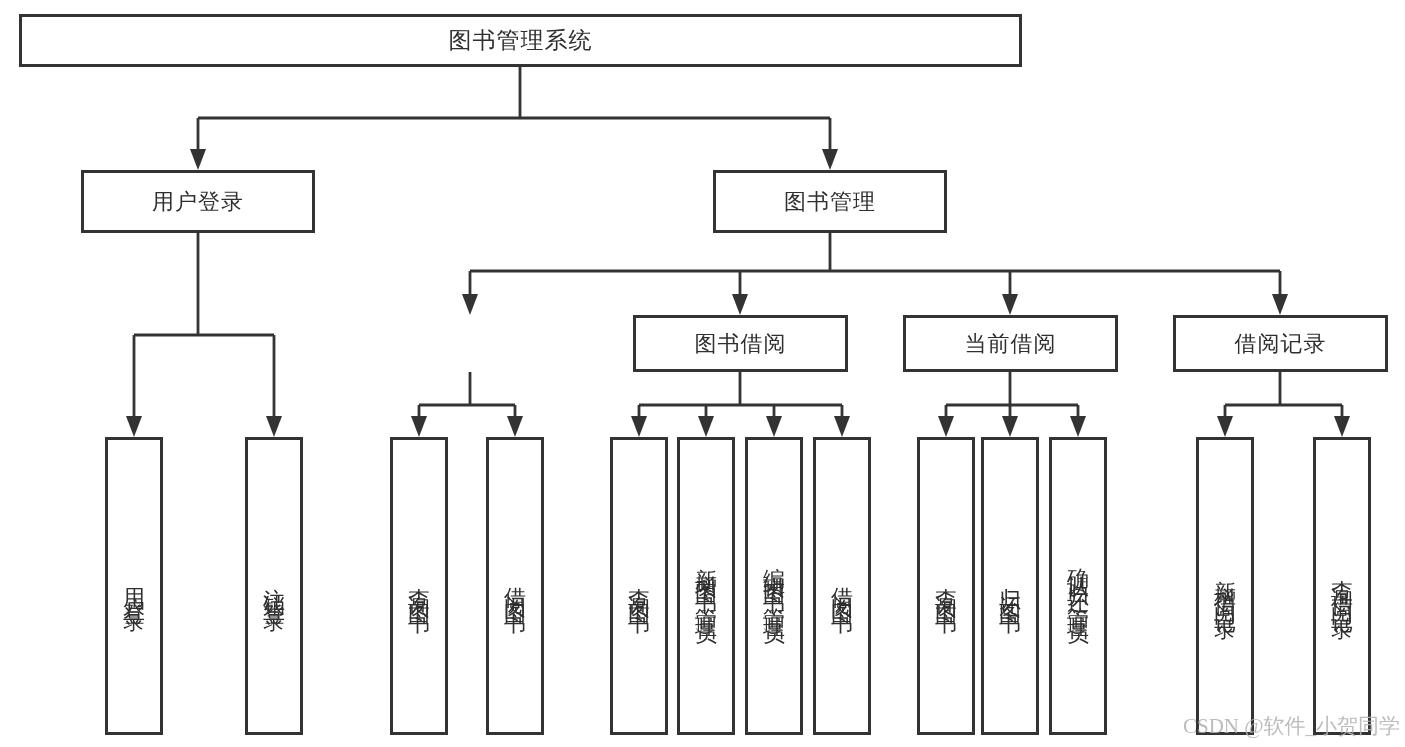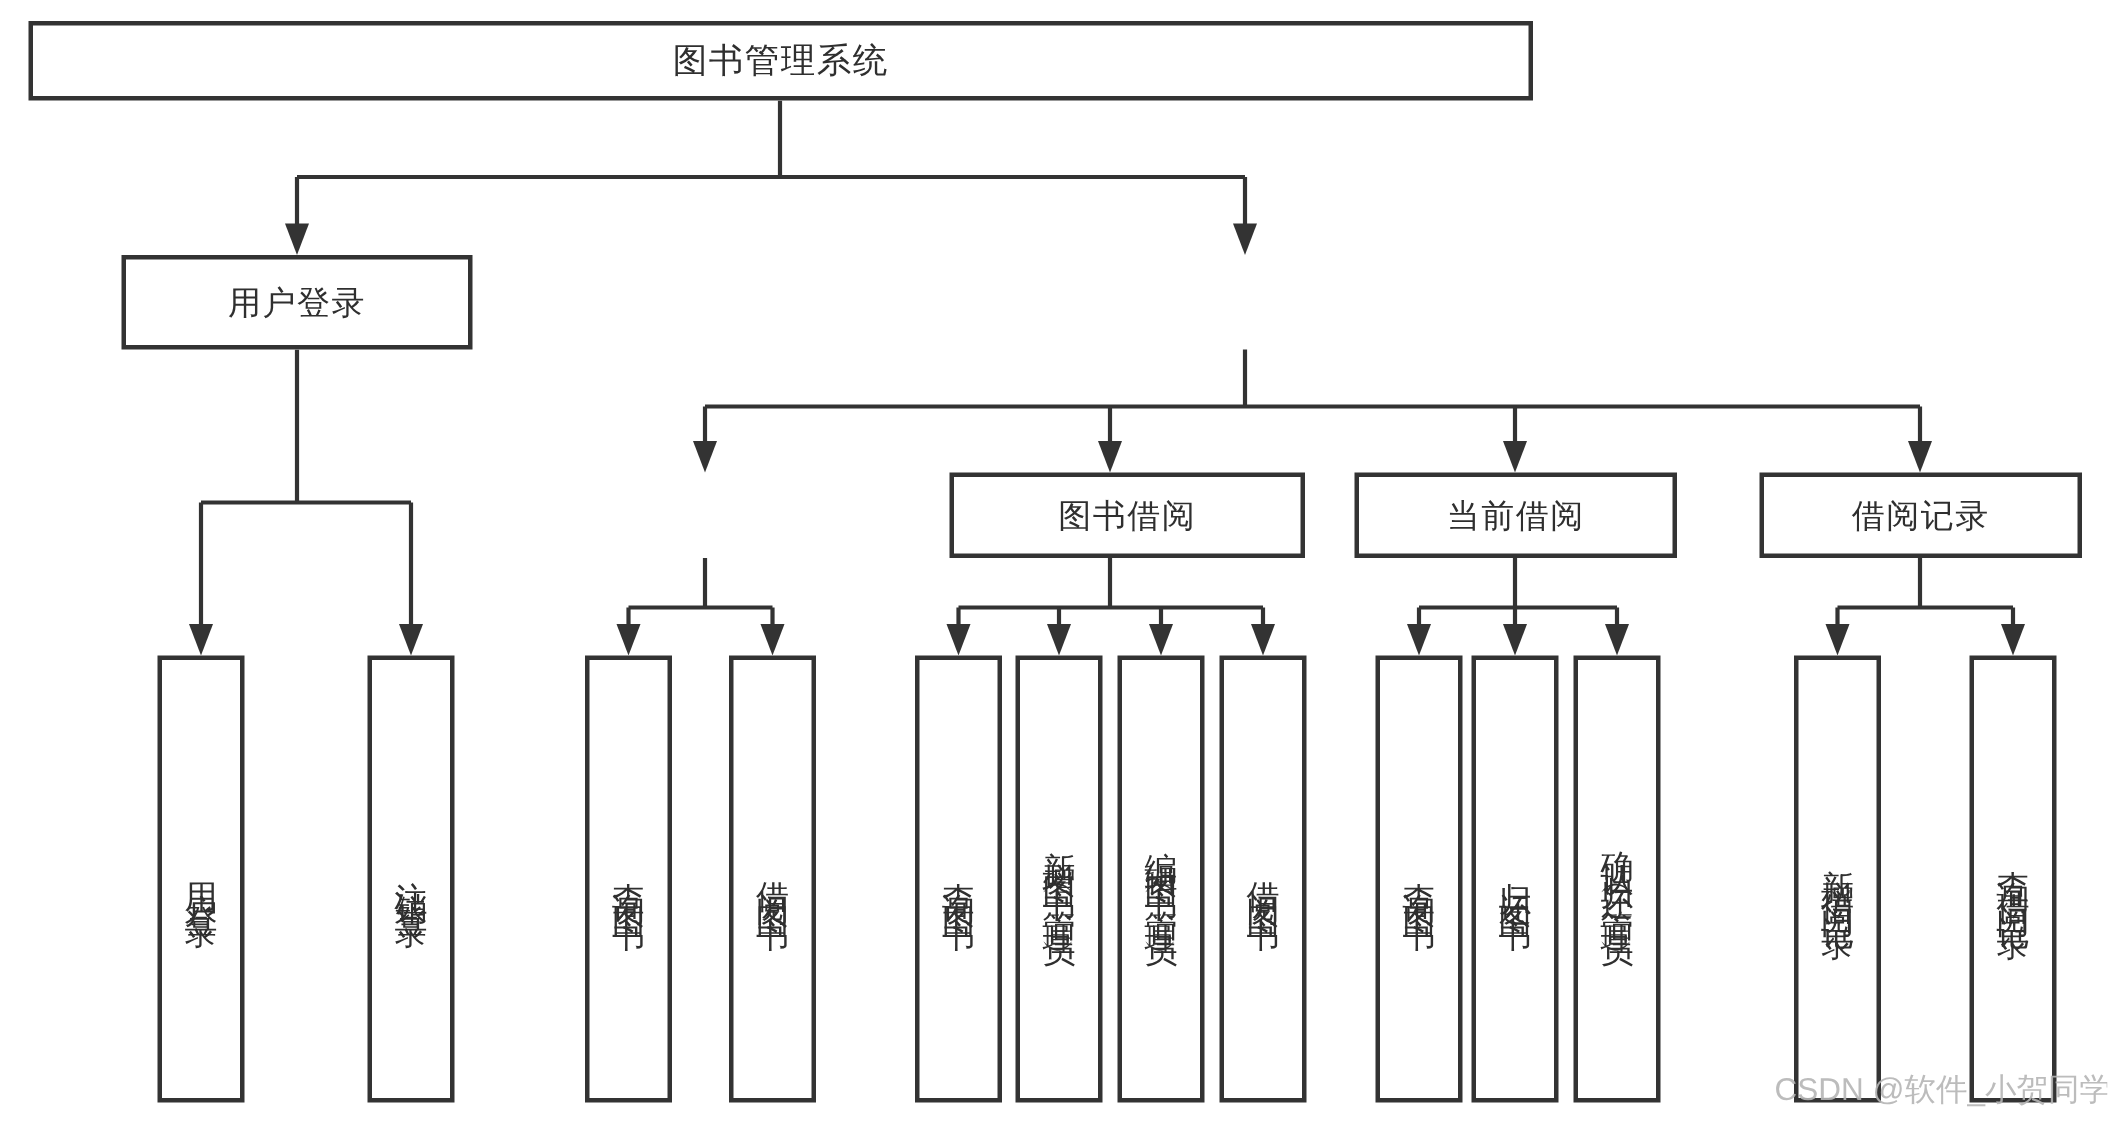--- a/index.html
+++ b/index.html
@@ -1,20 +1,20 @@
 <!DOCTYPE html>
 <html><head>
 <meta charset="utf-8">
 <style>
   html,body{margin:0;padding:0;background:#ffffff;}
   .canvas{
     position:relative;
     width:1405px;height:747px;
     background:#ffffff;
-    font-family:Liberation Sans, sans-serif;
+    font-family:Liberation Serif, serif;
     overflow:hidden;
   }
   .connectors{
     position:absolute;left:0;top:0;width:1405px;height:747px;z-index:1;
   }
   .box{
     position:absolute;
     box-sizing:border-box;
     border:3px solid #333333;
     background:#ffffff;
@@ -106,22 +106,25 @@
       <polygon points="1334,416 1350,416 1342,437" fill="#333333"></polygon>
     </svg>
 
   <div class="box root" style="left:19px;top:14px;width:1003px;height:53px">
     <span class="hlabel">图书管理系统</span>
   </div>
 
   <div class="box" style="left:81px;top:170px;width:234px;height:63px">
     <span class="hlabel">用户登录</span>
   </div>
+  <div class="box" style="left:713px;top:170px;width:234px;height:63px">
+    <span class="hlabel">图书管理</span>
+  </div>
 
-  <div class="box" style="left:633px;top:315px;width:237px;height:57px">
+  <div class="box" style="left:633px;top:315px;width:215px;height:57px">
     <span class="hlabel">图书借阅</span>
   </div>
   <div class="box" style="left:903px;top:315px;width:215px;height:57px">
     <span class="hlabel">当前借阅</span>
   </div>
   <div class="box" style="left:1173px;top:315px;width:215px;height:57px">
     <span class="hlabel">借阅记录</span>
   </div>
 
   <div class="box" style="left:105px;top:437px;width:58px;height:298px">

